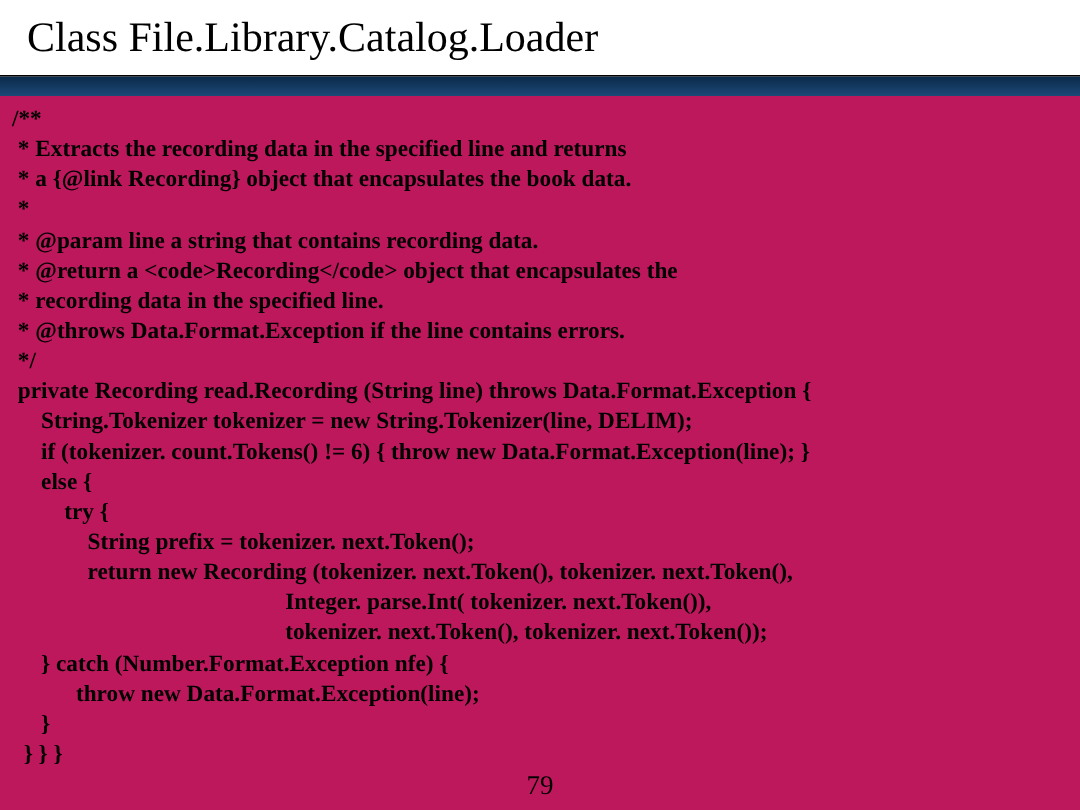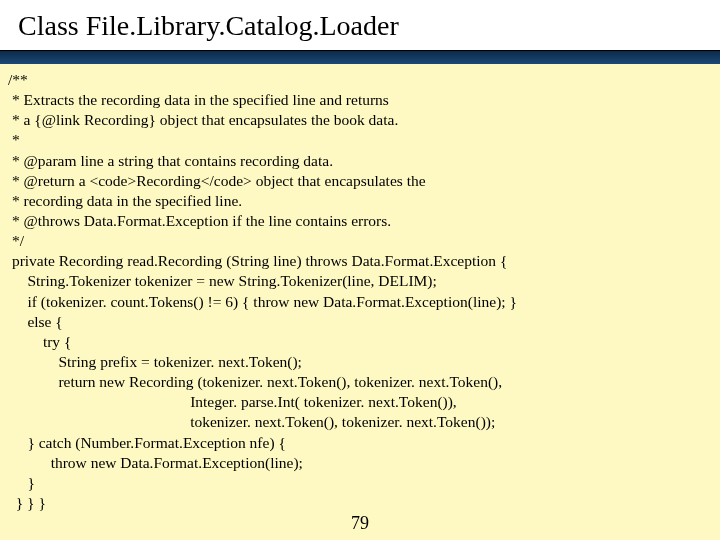--- a/index.html
+++ b/index.html
@@ -33,26 +33,26 @@
     height: 14px;
     background: linear-gradient(to bottom, #0b2a4a 0%, #1e4a7a 100%);
     border-top: 1px solid #000;
   }
   .code-box {
     position: absolute;
     top: 64px;
     left: 0;
     width: 720px;
     height: 476px;
-    background: #fef9c3;
+    background: #be185d;
     box-sizing: border-box;
     padding: 6px 8px 0 8px;
     font-family: "Times New Roman", Times, serif;
     font-size: 15.5px;
-    font-weight: normal;
+    font-weight: bold;
     color: #000;
     line-height: 1.3;
     white-space: pre;
     overflow: hidden;
   }
   .page-num {
     position: absolute;
     bottom: 6px;
     left: 0;
     width: 720px;

